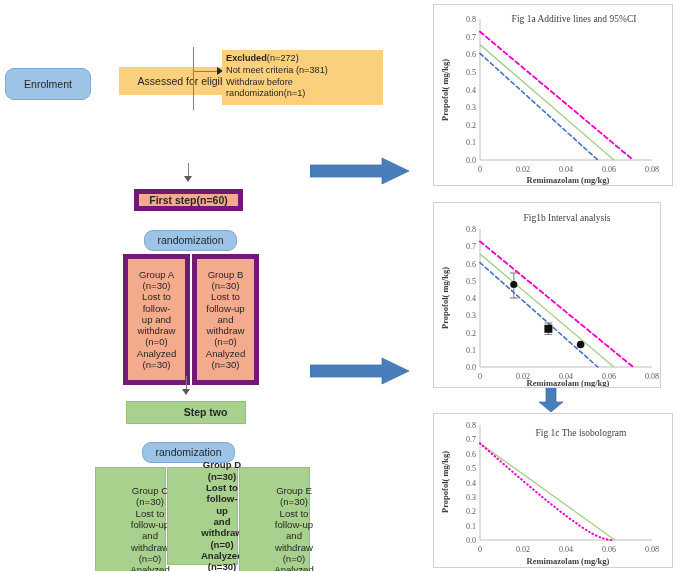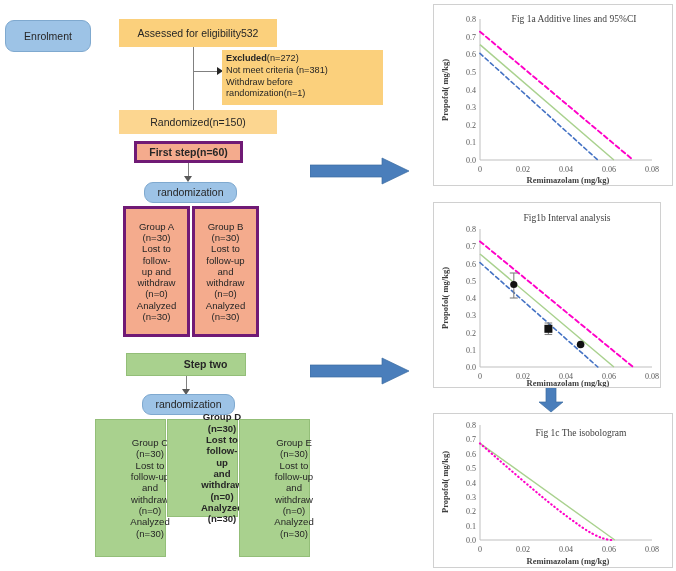--- a/index.html
+++ b/index.html
@@ -19,30 +19,31 @@
   
   .box {
     position: absolute;
     display: flex;
     align-items: center;
     justify-content: center;
     text-align: center;
     color: #262626;
     line-height: 1.18;
     white-space: pre-line;
+    margin-top: 48px;
   }
   .box-rounded { border-radius: 9px; }
 
   .clr-blue   { background: #9DC3E6; border: 1px solid #7FA9CF; }
   .clr-yellow { background: #FBD07C; }
   .clr-yellow-lite { background: #FCD690; }
   .clr-salmon { background: #F4AB8D; }
   .clr-green  { background: #A9D18E; }
 
-  .b-salmon { border: 3px solid #701a75; }
+  .b-salmon { border: 5px solid #701a75; }
   .b-green  { border: 1px solid #93BE78; padding-left: 39px; }
 
   .bold { font-weight: bold; }
 
   
   .vline { position: absolute; background: #808080; width: 1px; }
   .hline { position: absolute; background: #808080; height: 1px; }
   .arrow-dn-head {
     position: absolute; width: 0; height: 0;
     border-left: 4px solid transparent;
@@ -108,21 +109,20 @@
   <div style="position:absolute; left:222px; top:50px; width:161px; height:55px; background:#FBD07C;"></div>
   <div class="excl-text" style="left:226px; top:53px; width:155px; font-size:9.2px;">
     <div>
       <span class="bold">Excluded</span><span>(n=272)</span>
     </div>
     <div>Not meet criteria (n=381)</div>
     <div>Withdraw before</div>
     <div>randomization(n=1)</div>
   </div>
 
-  <div class="box clr-yellow-lite" style="left:119px; top:110px; width:158px; height:24px; font-size:10.5px;">Randomized(n=150)</div>
 
   <div class="box clr-salmon b-salmon bold" style="left:134px; top:141px; width:109px; height:22px; font-size:10.5px;">First step(n=60)</div>
 
   <div class="vline" style="left:188px; top:163px; height:15px;"></div>
   <div class="arrow-dn-head" style="left:184px; top:176px;"></div>
 
   <div class="box box-rounded clr-blue" style="left:144px; top:182px; width:93px; height:21px; font-size:10.5px;">randomization</div>
 
   <div class="box clr-salmon b-salmon" style="left:123px; top:206px; width:67px; height:131px; font-size:9.6px;">Group A
 (n=30)

